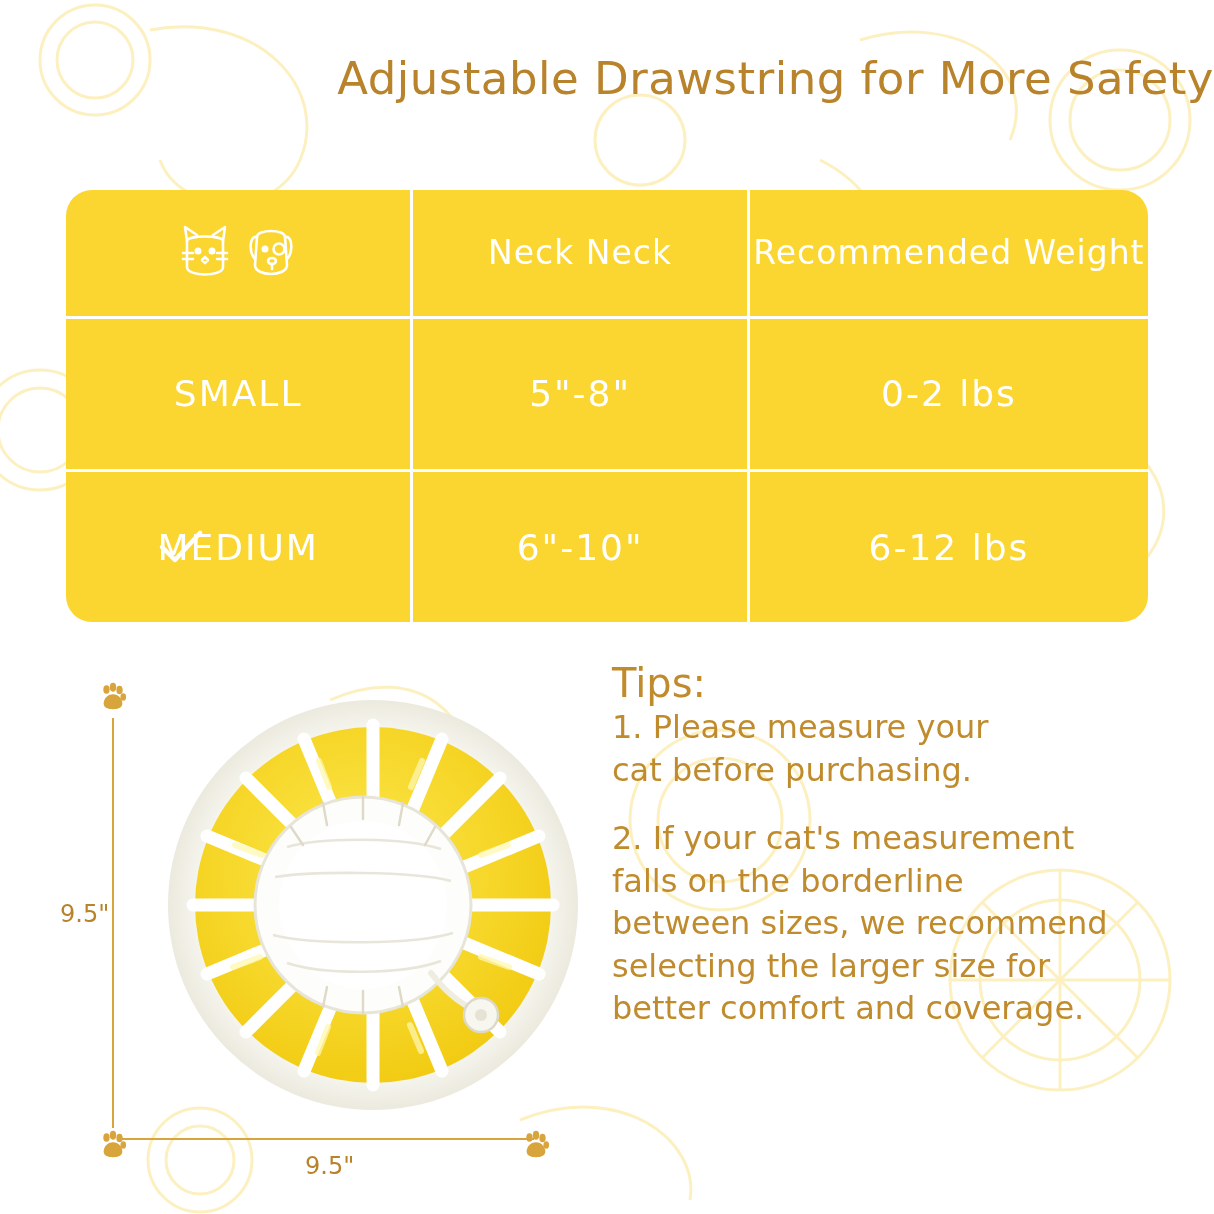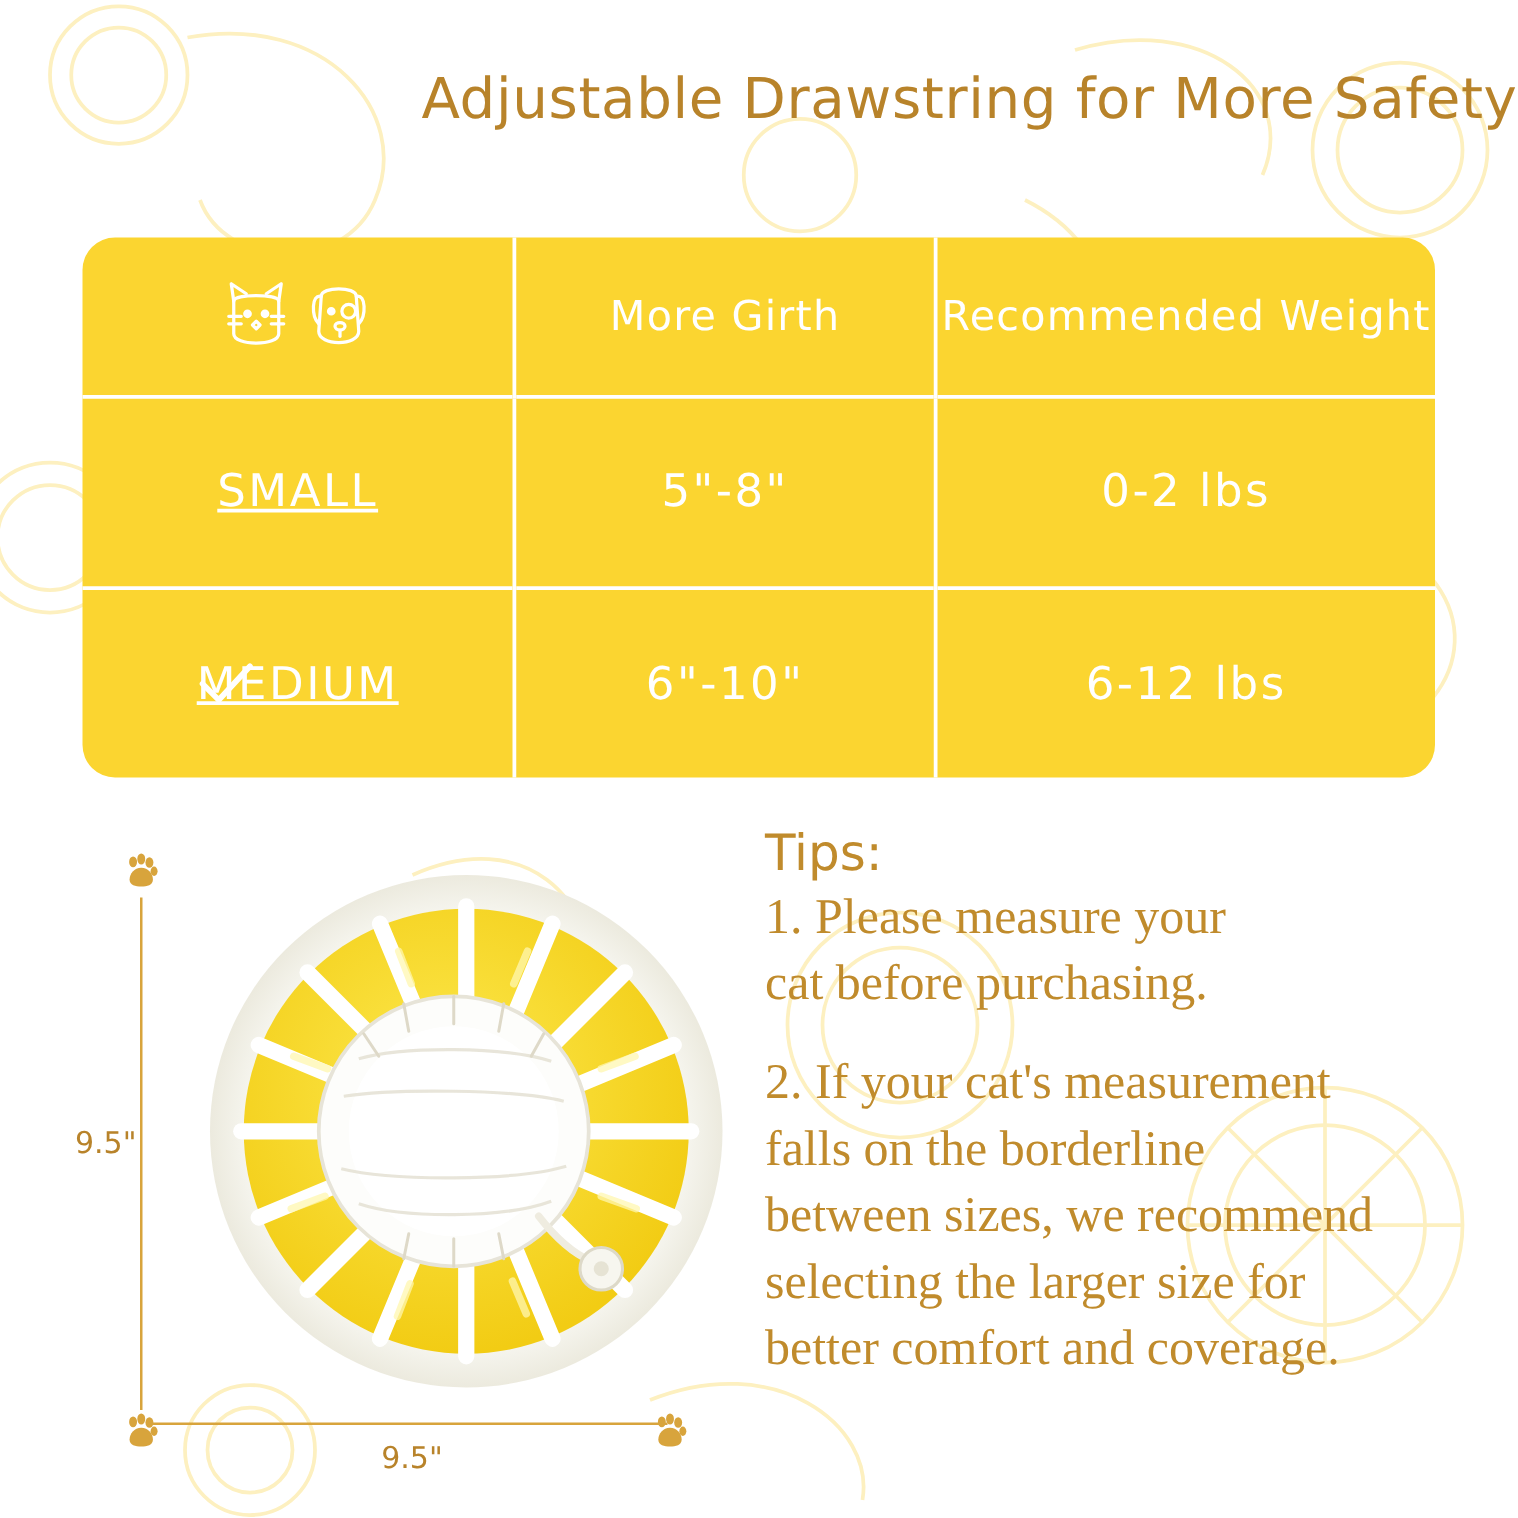--- a/index.html
+++ b/index.html
@@ -82,21 +82,20 @@
   .body-row td {
     height: 110px;
     font-size: 36px;
     letter-spacing: 2px;
   }
   .size-cell {
     position: relative;
   }
   .size-cell .label {
     display: inline-block;
-    text-decoration: underline;
   }
   .check {
     position: absolute;
     left: 92px;
     top: 50%;
     transform: translateY(-50%);
   }
   .pet-icons {
     display: flex;
     justify-content: center;
@@ -164,25 +163,24 @@
     left: 612px;
     top: 660px;
     width: 580px;
     z-index: 3;
     color: #c08b2c;
   }
   #tips-heading {
     font-size: 40px;
   }
   .tip {
-    font-size: 40px;
+    font-size: 32px;
     line-height: 1.33;
     margin-bottom: 26px;
     white-space: pre-line;
-    font-family: Liberation Serif, serif;
   }
 </style>
 </head>
 <body>
 
 <svg id="bg-decor" viewBox="0 0 1214 1214" xmlns="http://www.w3.org/2000/svg">
   <g stroke="#fdf0c0" stroke-width="3" fill="none">
     <circle cx="95" cy="60" r="55"></circle>
     <circle cx="95" cy="60" r="38"></circle>
     <path d="M150 30 C 260 10, 330 90, 300 160 C 275 220, 180 215, 160 160"></path>
@@ -238,21 +236,21 @@
               <path d="M40 16 C48 14 48 32 42 38"></path>
               <path d="M12 16 C12 8 40 8 40 16 L42 44 C42 56 10 56 10 44 Z"></path>
               <circle cx="20" cy="28" r="2.2" fill="#ffffff"></circle>
               <circle cx="34" cy="28" r="5.5"></circle>
               <ellipse cx="27" cy="40" rx="4" ry="3"></ellipse>
               <path d="M27 43 V48"></path>
             </g>
           </svg>
         </div>
       </th>
-      <th class="col-neck">More Girth</th>
+      <th class="col-neck">Neck Neck</th>
       <th class="col-weight">Recommended Weight</th>
     </tr>
 
     <tr class="body-row">
       <td class="size-cell">
         <span class="label">SMALL</span>
       </td>
       <td>5"-8"</td>
       <td>0-2 lbs</td>
     </tr>

